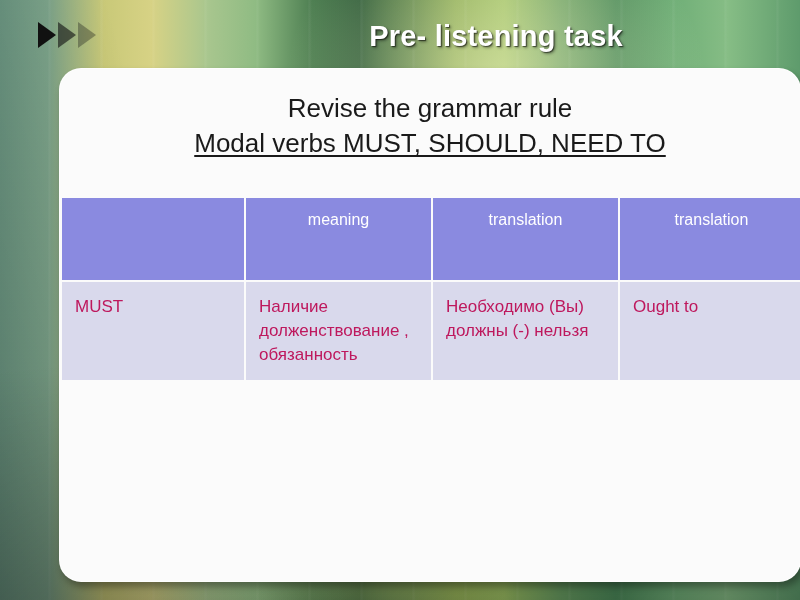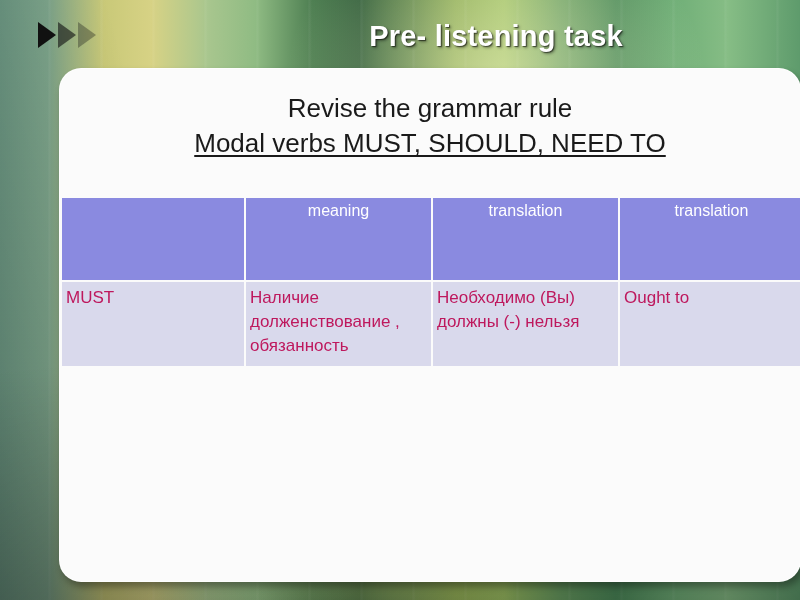--- a/index.html
+++ b/index.html
@@ -125,21 +125,21 @@
   #grammar-table {
     position: absolute;
     left: 0px; top: 127px;
     width: 737px;
     border-collapse: separate;
     border-spacing: 2px;
     table-layout: fixed;
   }
   #grammar-table th,
   #grammar-table td {
-    padding: 4px;
+    padding: 13px;
     vertical-align: top;
     font-weight: normal;
   }
   .col-term    { width: 182px; }
   .col-meaning { width: 185px; }
   .col-trans   { width: 185px; }
   .col-equiv   { width: 183px; }
 
   thead th {
     background: #8a8ae0;

